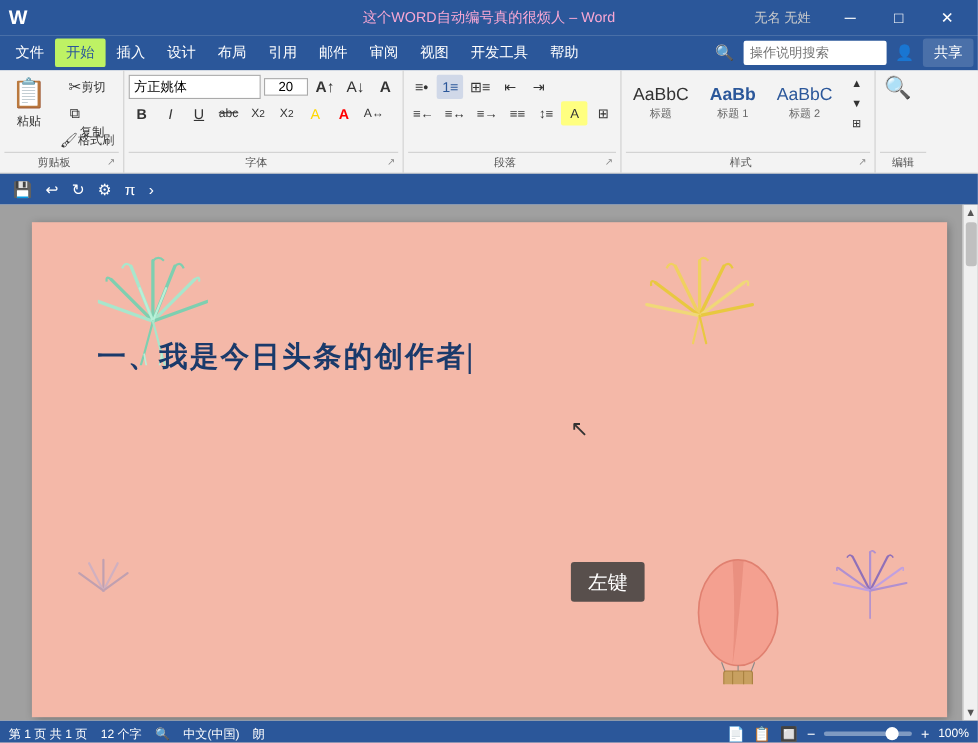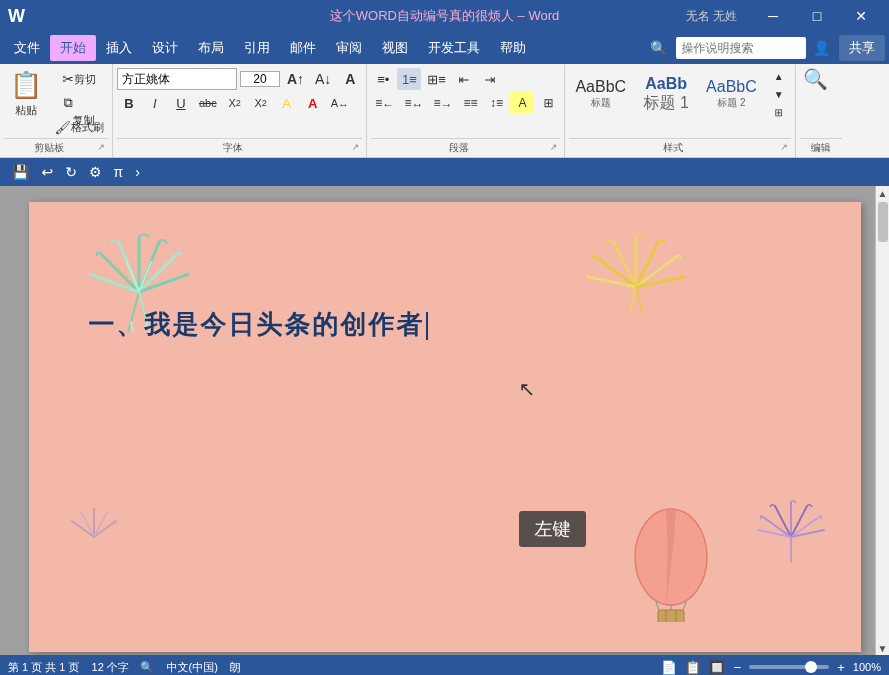--- a/index.html
+++ b/index.html
@@ -35,21 +35,21 @@
       color: white;
       font-size: 13px;
     }
     .menu-item {
       padding: 4px 10px;
       cursor: pointer;
       border-radius: 2px;
       white-space: nowrap;
     }
     .menu-item:hover, .menu-item.active { background: rgba(255,255,255,0.2); }
-    .menu-item.active { background: #f0abfc; color: #2b579a; font-family: Liberation Serif, serif; }
+    .menu-item.active { background: #bef264; color: #2b579a; font-family: Liberation Serif, serif; }
     .ribbon-btn {
       padding: 2px 4px;
       cursor: pointer;
       border-radius: 2px;
       font-size: 12px;
       display: flex;
       align-items: center;
       justify-content: center;
       min-width: 24px;
       height: 22px;
@@ -405,21 +405,21 @@
 
   <div class="rg" style="min-width:220px; border-right:1px solid #d0d0d0;">
     <div class="rg-content">
       <div style="display:flex; gap:4px; align-items:center;">
         <div class="style-preview">
           <span style="font-size:16px; color:#333;">AaBbC</span>
           <span style="font-size:10px; color:#666;">标题</span>
         </div>
         <div class="style-preview">
           <span style="font-size:16px; color:#2b579a; font-weight:bold;">AaBb</span>
-          <span style="font-size:16px; color:#666;">标题 1</span>
+          <span style="font-size:10px; color:#666;">标题 1</span>
         </div>
         <div class="style-preview">
           <span style="font-size:16px; color:#2b579a;">AaBbC</span>
           <span style="font-size:10px; color:#666;">标题 2</span>
         </div>
         <div style="display:flex; flex-direction:column; justify-content:center; gap:2px;">
           <div class="ribbon-btn" style="font-size:10px; height:16px;">▲</div>
           <div class="ribbon-btn" style="font-size:10px; height:16px;">▼</div>
           <div class="ribbon-btn" style="font-size:10px; height:16px;">⊞</div>
         </div>

